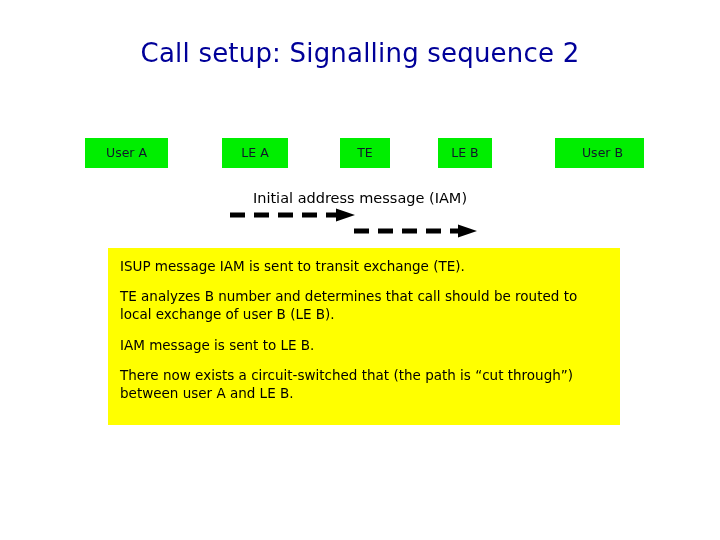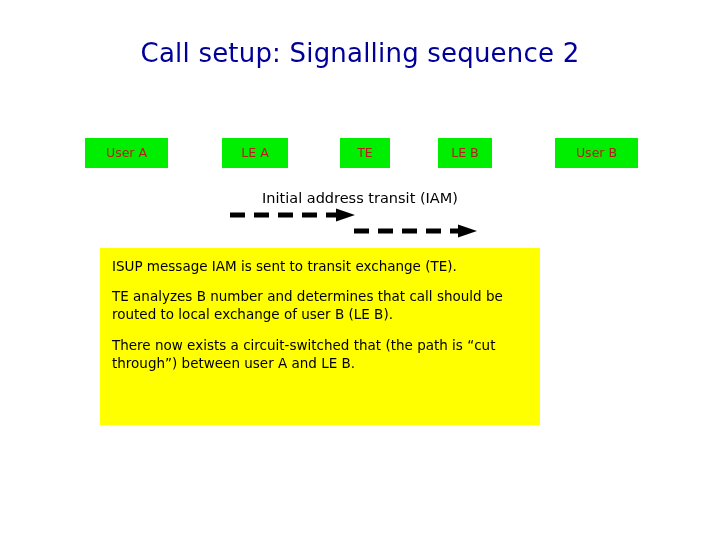--- a/index.html
+++ b/index.html
@@ -40,34 +40,34 @@
 
   
   .node-box {
     position: absolute;
     top: 138px;
     height: 30px;
     background: #00ee00;
     display: flex;
     align-items: center;
     justify-content: center;
-    color: #b91c1c;
+    color: #0f172a;
     font-size: 12.5px;
     line-height: 1;
   }
   .node-label {
     display: block;
     white-space: nowrap;
   }
 
   #node-user-a  { left: 85px;  width: 83px; }
   #node-le-a    { left: 222px; width: 66px; }
   #node-te      { left: 340px; width: 50px; }
   #node-le-b    { left: 438px; width: 54px; }
-  #node-user-b  { left: 555px; width: 83px; }
+  #node-user-b  { left: 555px; width: 83px; padding-left: 6px; }
 
   
   #message-label {
     position: absolute;
     left: 0;
     top: 190px;
     width: 720px;
     text-align: center;
     color: #000000;
     font-size: 14.5px;
@@ -78,23 +78,23 @@
   .arrow-svg {
     position: absolute;
     overflow: visible;
   }
   #arrow-1 { left: 228px; top: 208px; }
   #arrow-2 { left: 352px; top: 224px; }
 
   
   #explanation-block {
     position: absolute;
-    left: 100px;
+    left: 108px;
     top: 248px;
-    width: 440px;
+    width: 512px;
     height: 177px;
     background: #ffff00;
     box-sizing: border-box;
     padding: 9px 12px 0 12px;
   }
   .explain-para {
     color: #000000;
     font-size: 13.5px;
     line-height: 1.35;
     margin: 0 0 12px 0;
@@ -121,31 +121,32 @@
   </div>
 
   <div class="node-box" id="node-le-b">
     <span class="node-label">LE B</span>
   </div>
 
   <div class="node-box" id="node-user-b">
     <span class="node-label">User B</span>
   </div>
 
-  <div id="message-label">Initial address transit (IAM)</div>
+  <div id="message-label">Initial address message (IAM)</div>
 
   <svg class="arrow-svg" id="arrow-1" width="130" height="14" aria-hidden="true">
     <line x1="2" y1="7" x2="110" y2="7" stroke="#000000" stroke-width="5" stroke-dasharray="15 9" stroke-linecap="butt"></line>
     <polygon points="108,0.5 127,7 108,13.5" fill="#000000"></polygon>
   </svg>
 
   <svg class="arrow-svg" id="arrow-2" width="128" height="14" aria-hidden="true">
     <line x1="2" y1="7" x2="108" y2="7" stroke="#000000" stroke-width="5" stroke-dasharray="15 9" stroke-linecap="butt"></line>
     <polygon points="106,0.5 125,7 106,13.5" fill="#000000"></polygon>
   </svg>
 
   <div id="explanation-block">
     <p class="explain-para">ISUP message IAM is sent to transit exchange (TE).</p>
     <p class="explain-para">TE analyzes B number and determines that call should be routed to local exchange of user B (LE B).</p>
+    <p class="explain-para">IAM message is sent to LE B.</p>
     <p class="explain-para">There now exists a circuit-switched that (the path is “cut through”) between user A and LE B.</p>
   </div>
 
 </div>
 
 </body></html>

